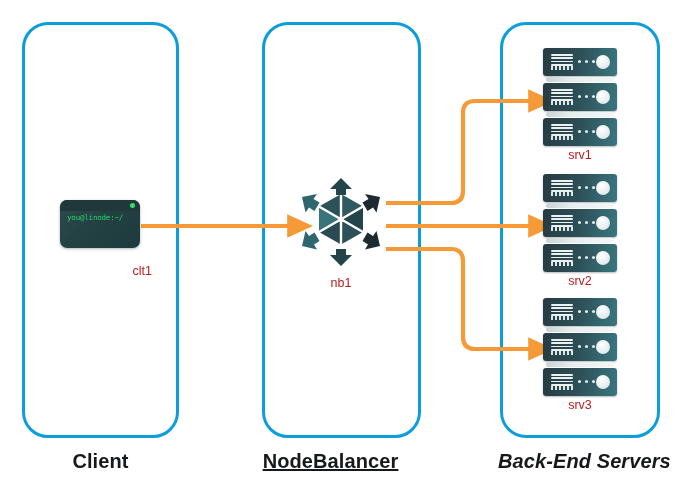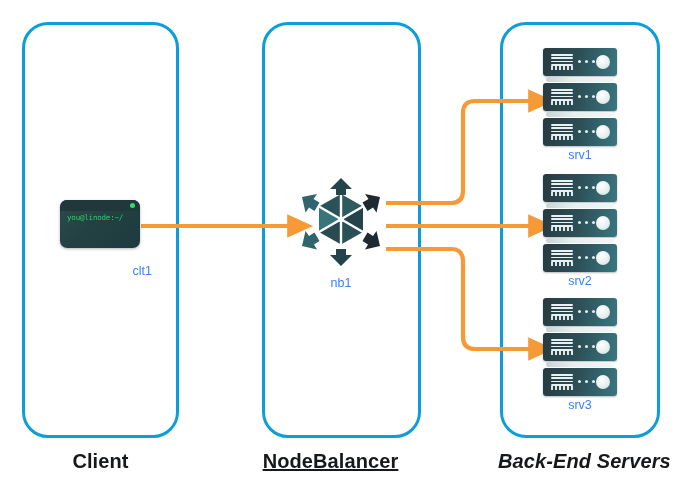--- a/index.html
+++ b/index.html
@@ -42,21 +42,21 @@
     top: 450px;
   }
   #title-client  { left: 22px;  width: 157px; }
   #title-nb      { left: 251px; width: 159px; text-decoration: underline; }
   #title-backend { left: 498px; width: 164px; font-style: italic; }
 
   .node-label {
     position: absolute;
     text-align: center;
     font-size: 12.5px;
-    color: #3b82f6;
+    color: #b91c1c;
     white-space: nowrap;
   }
   #label-clt1 { left: 52px;  top: 264px; width: 100px; text-align: right; }
   #label-nb1  { left: 291px; top: 276px; width: 100px; }
   #label-srv1 { left: 530px; top: 148px; width: 100px; }
   #label-srv2 { left: 530px; top: 274px; width: 100px; text-align: center; }
   #label-srv3 { left: 530px; top: 398px; width: 100px; }
 
   
   #icon-clt1 {

